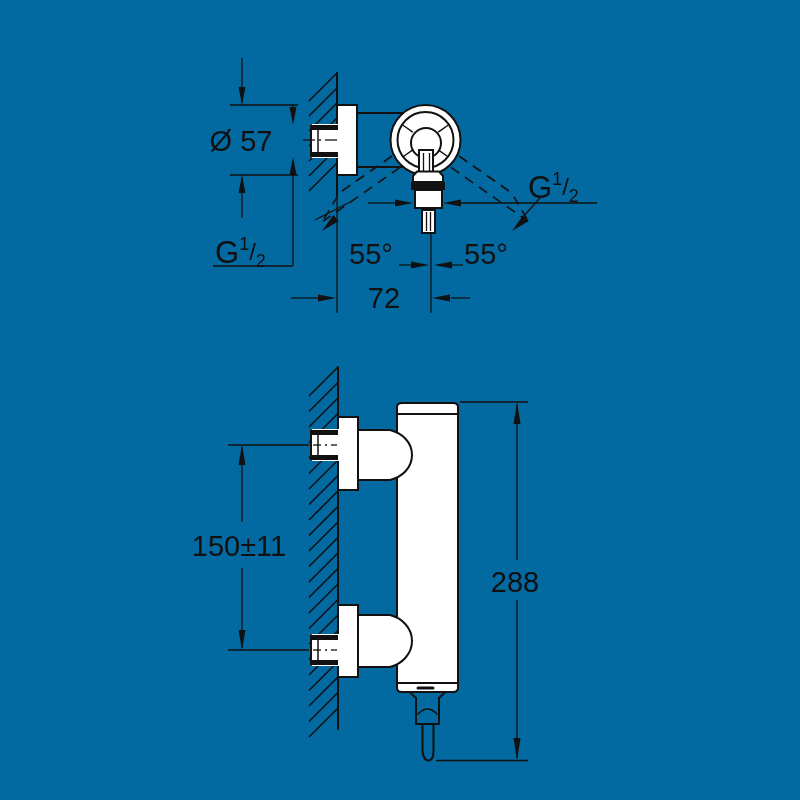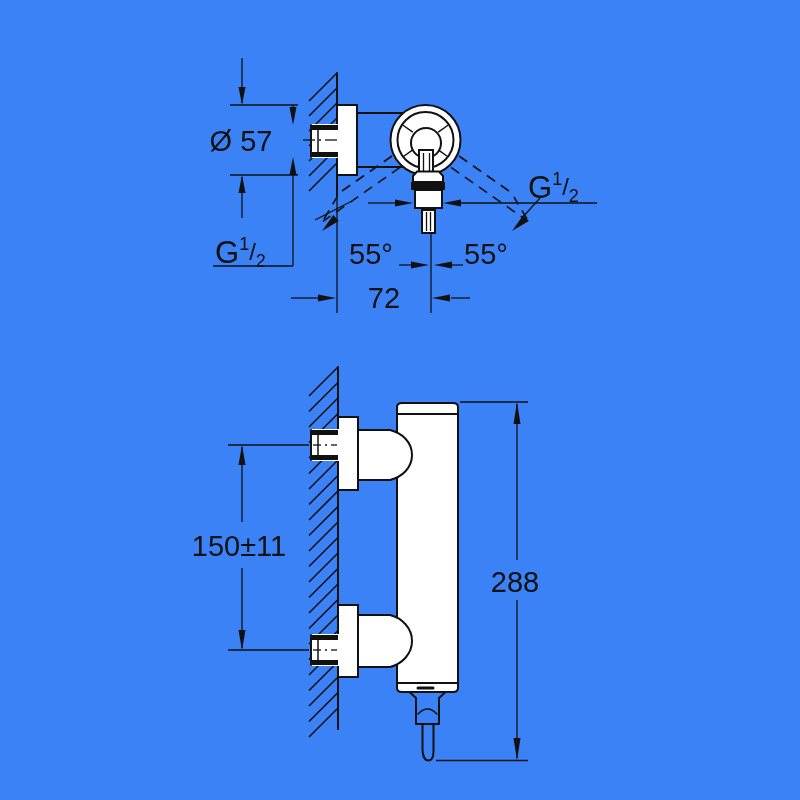--- a/index.html
+++ b/index.html
@@ -1,16 +1,16 @@
 <!DOCTYPE html>
 <html><head>
 <meta charset="utf-8">
 <style>
   html,body{margin:0;padding:0;background:#ffffff;}
-  .page{width:800px;height:800px;background:#3b82f6;position:relative;font-family:"Liberation Sans",sans-serif;}
+  .page{width:800px;height:800px;background:#0369a1;position:relative;font-family:"Liberation Sans",sans-serif;}
   svg{display:block;}
   .s2{stroke:#111;stroke-width:2;fill:none;stroke-linecap:round;}
   .s2f{stroke:#111;stroke-width:2;fill:#fff;}
   .s15{stroke:#111;stroke-width:1.5;fill:none;stroke-linecap:round;}
   .s12{stroke:#111;stroke-width:1.3;fill:none;stroke-linecap:butt;}
   .hatch{stroke:#111;stroke-width:1.6;fill:none;stroke-linecap:butt;}
   .dsh{stroke:#111;stroke-width:1.6;fill:none;stroke-dasharray:10 7;stroke-linecap:butt;}
   .blk{fill:#111;stroke:none;}
   .wfill{fill:#fff;stroke:none;}
   .dim-text{fill:#111;font-size:29px;}

